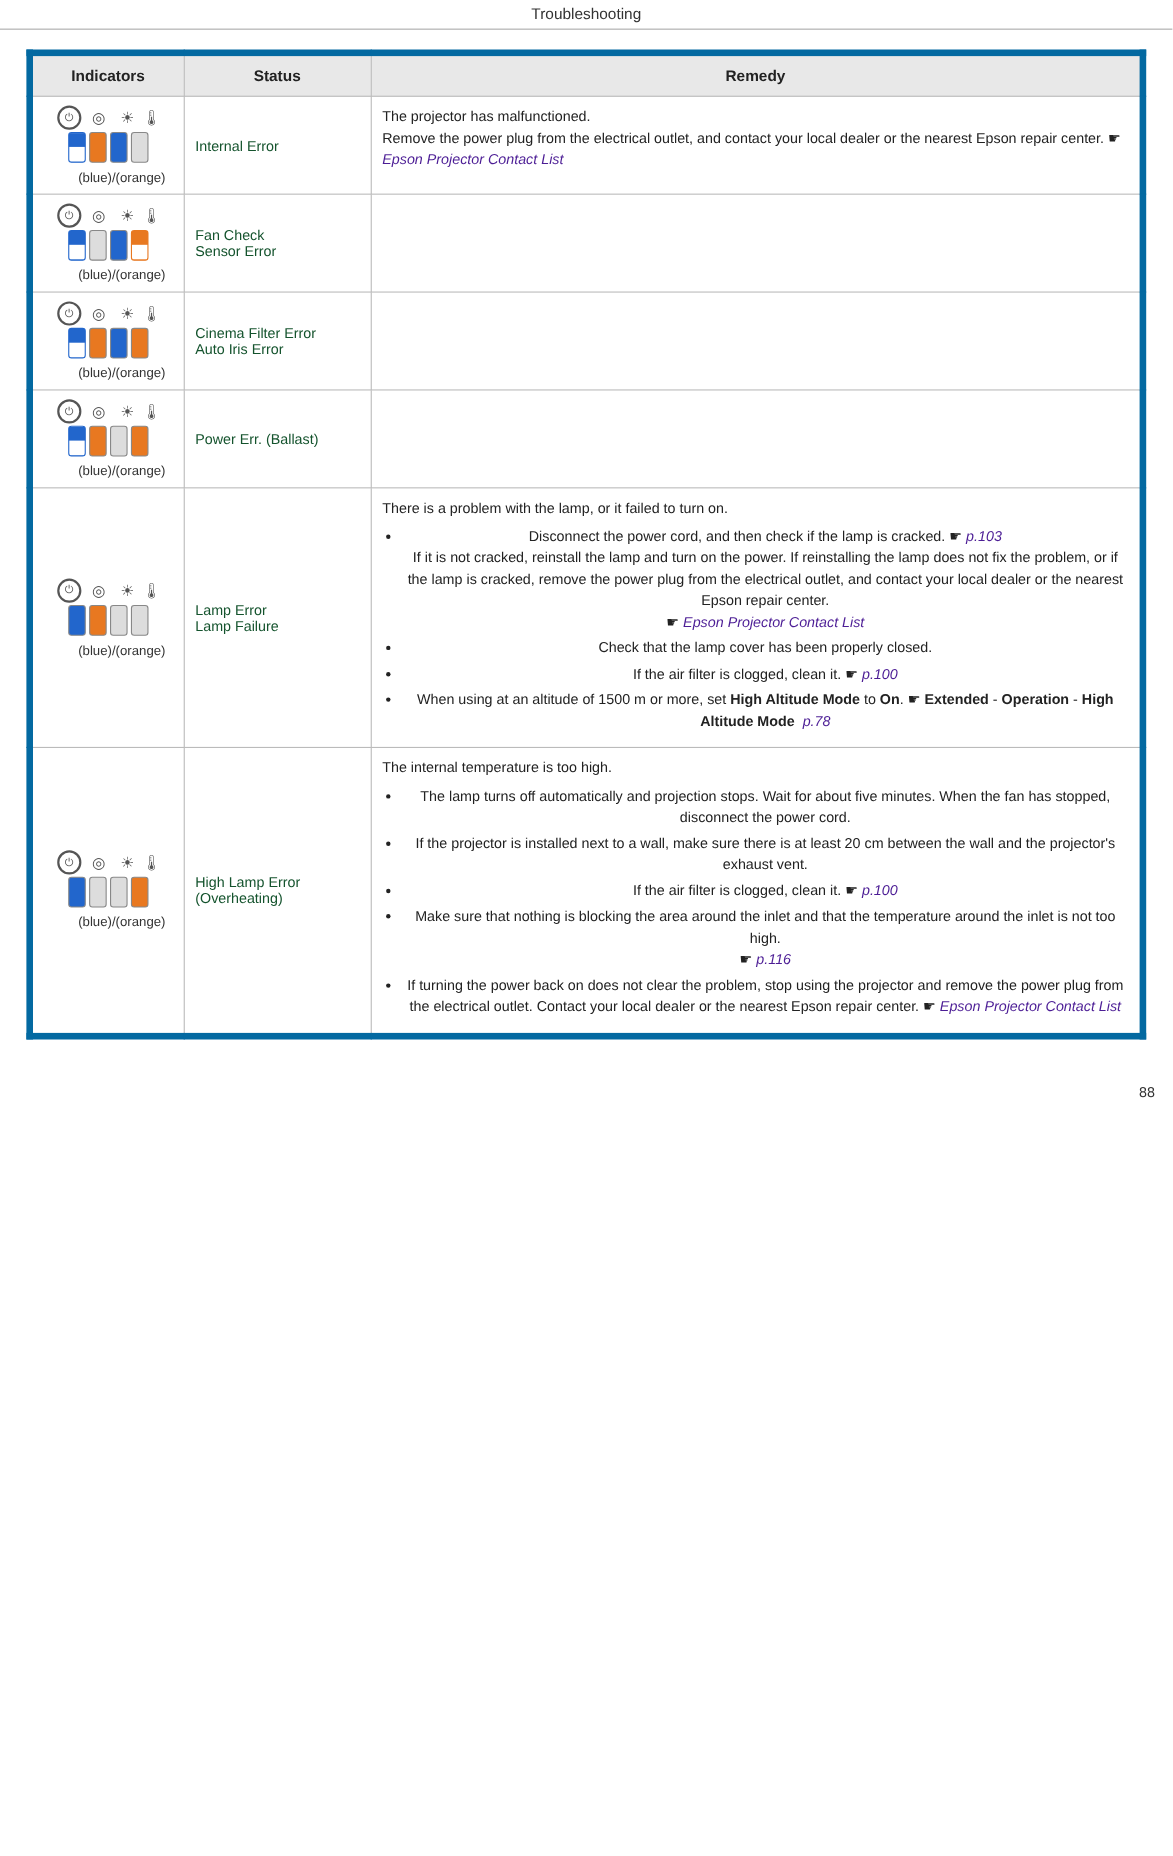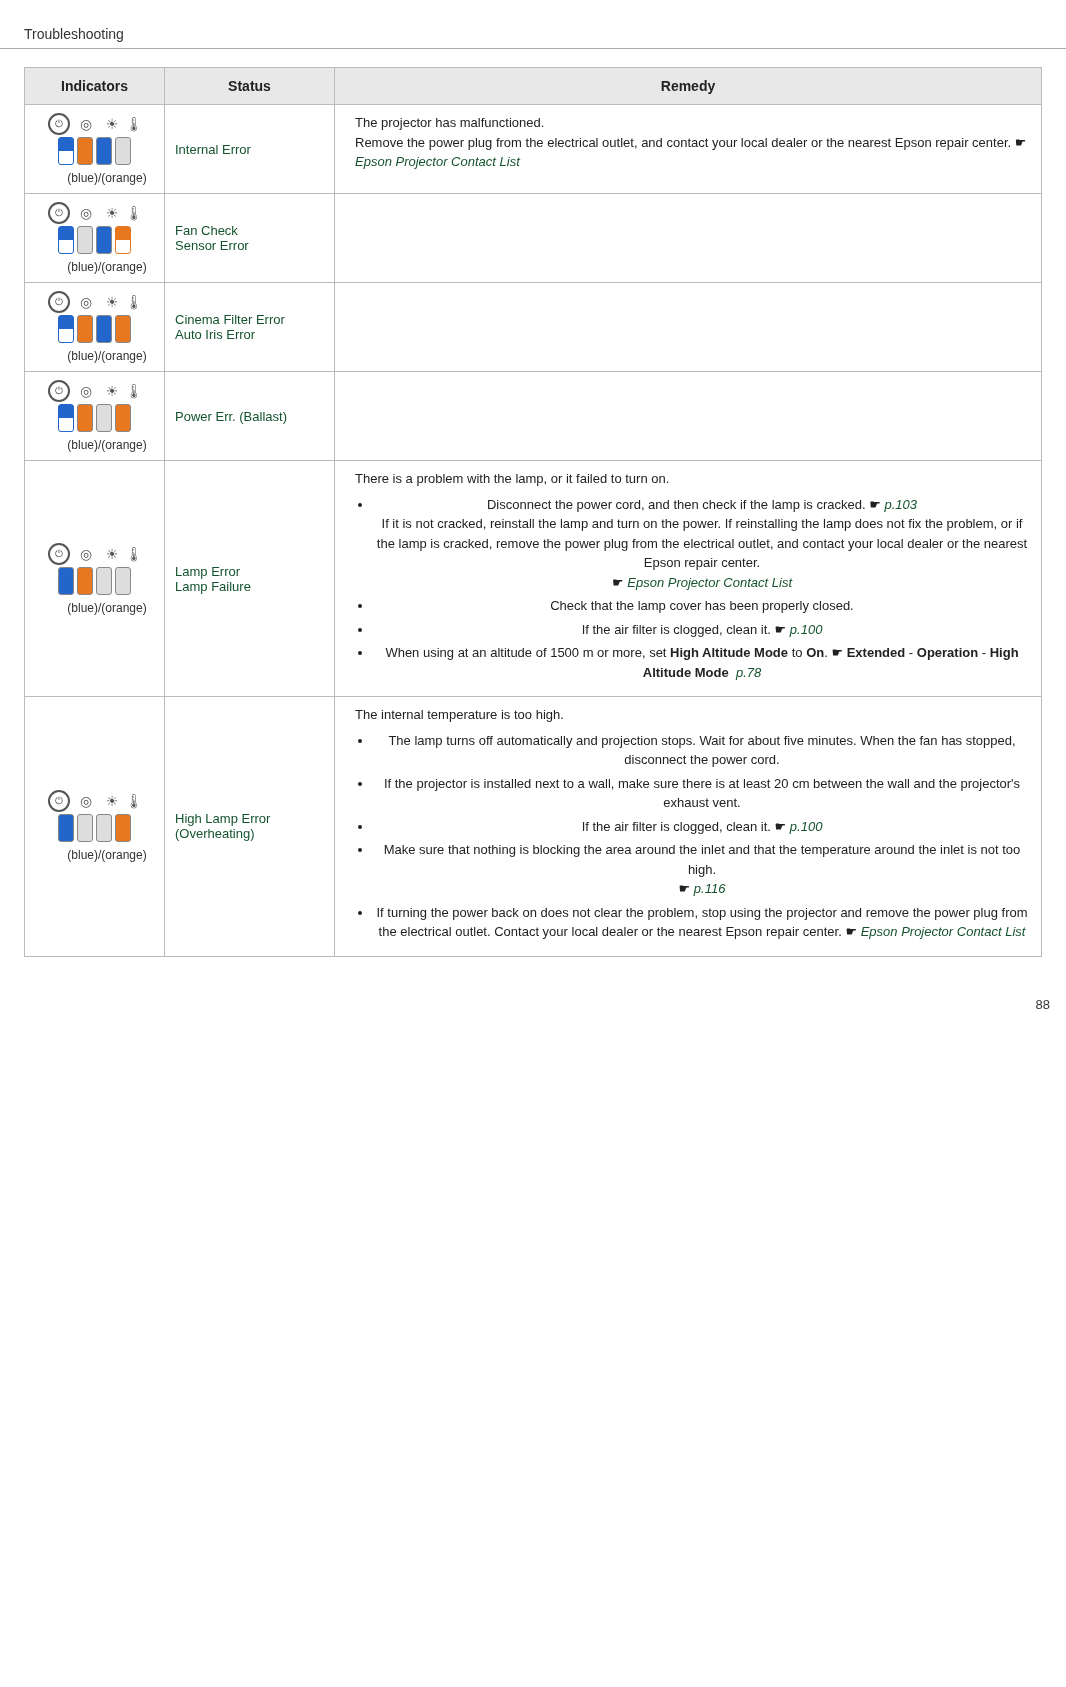--- a/index.html
+++ b/index.html
@@ -5,32 +5,33 @@
     * { box-sizing: border-box; margin: 0; padding: 0; }
     body {
       font-family: Arial, sans-serif;
       font-size: 13px;
       background: #fff;
       color: #222;
       width: 1066px;
       min-height: 1687px;
     }
     .page-header {
-      padding: 26px 24px 6px 24px;
+      padding: 4px 24px 6px 24px;
       border-bottom: 1px solid #aaa;
       font-size: 14px;
       color: #333;
+      text-align: center;
     }
     .page-content {
       padding: 18px 24px 24px 24px;
     }
     table {
       width: 100%;
       border-collapse: collapse;
-      border: 1px solid #0369a1;
+      border: 6px solid #0369a1;
     }
     th, td {
       border: 1px solid #bbb;
       padding: 8px 10px;
       vertical-align: top;
     }
     thead th {
       background: #e8e8e8;
       text-align: center;
       font-weight: bold;
@@ -41,21 +42,20 @@
       text-align: center;
       width: 140px;
       vertical-align: middle;
     }
     td.status-cell {
       width: 170px;
       vertical-align: middle;
     }
     td.remedy-cell {
       width: auto;
-      padding-left: 20px;
     }
     .indicator-label {
       font-size: 12px;
       color: #333;
       margin-top: 4px;
       margin-left: 25px;
     }
     
     .icon-power {
       width: 22px; height: 22px;
@@ -111,21 +111,21 @@
     .led-blue-flash { background: linear-gradient(180deg, #2266cc 50%, #fff 50%); border: 1px solid #2266cc; }
     .led-orange-flash { background: linear-gradient(180deg, #e87820 50%, #fff 50%); border: 1px solid #e87820; }
     .led-off { background: #ddd; }
     .led-blue-solid { background: #2266cc; }
     .led-orange-solid { background: #e87820; }
 
     .status-text { font-size: 13px; color: #14532d; }
     .remedy-text { font-size: 13px; color: #222; line-height: 1.5; }
     .remedy-text ul { margin: 6px 0 6px 18px; text-align: center; }
     .remedy-text ul li { margin-bottom: 4px; }
-    .link-text { color: #14532d; font-style: italic; cursor: pointer; }
+    .link-text { color: #4c1d95; font-style: italic; cursor: pointer; }
     .bold { font-weight: bold; }
     .page-number {
       text-align: right;
       padding: 16px;
       font-size: 13px;
       color: #333;
     }
 
     
     .ind-icons {

